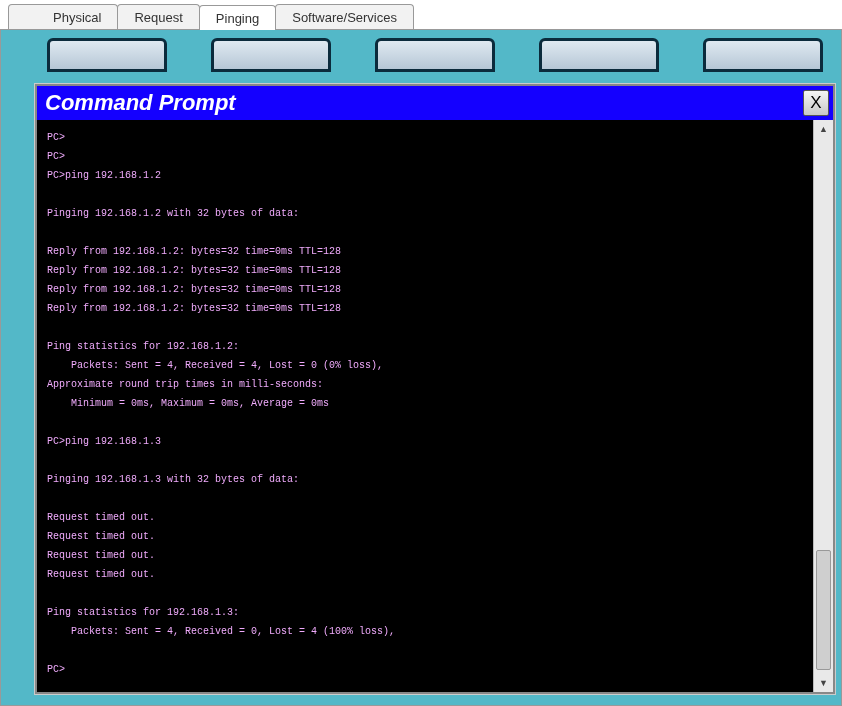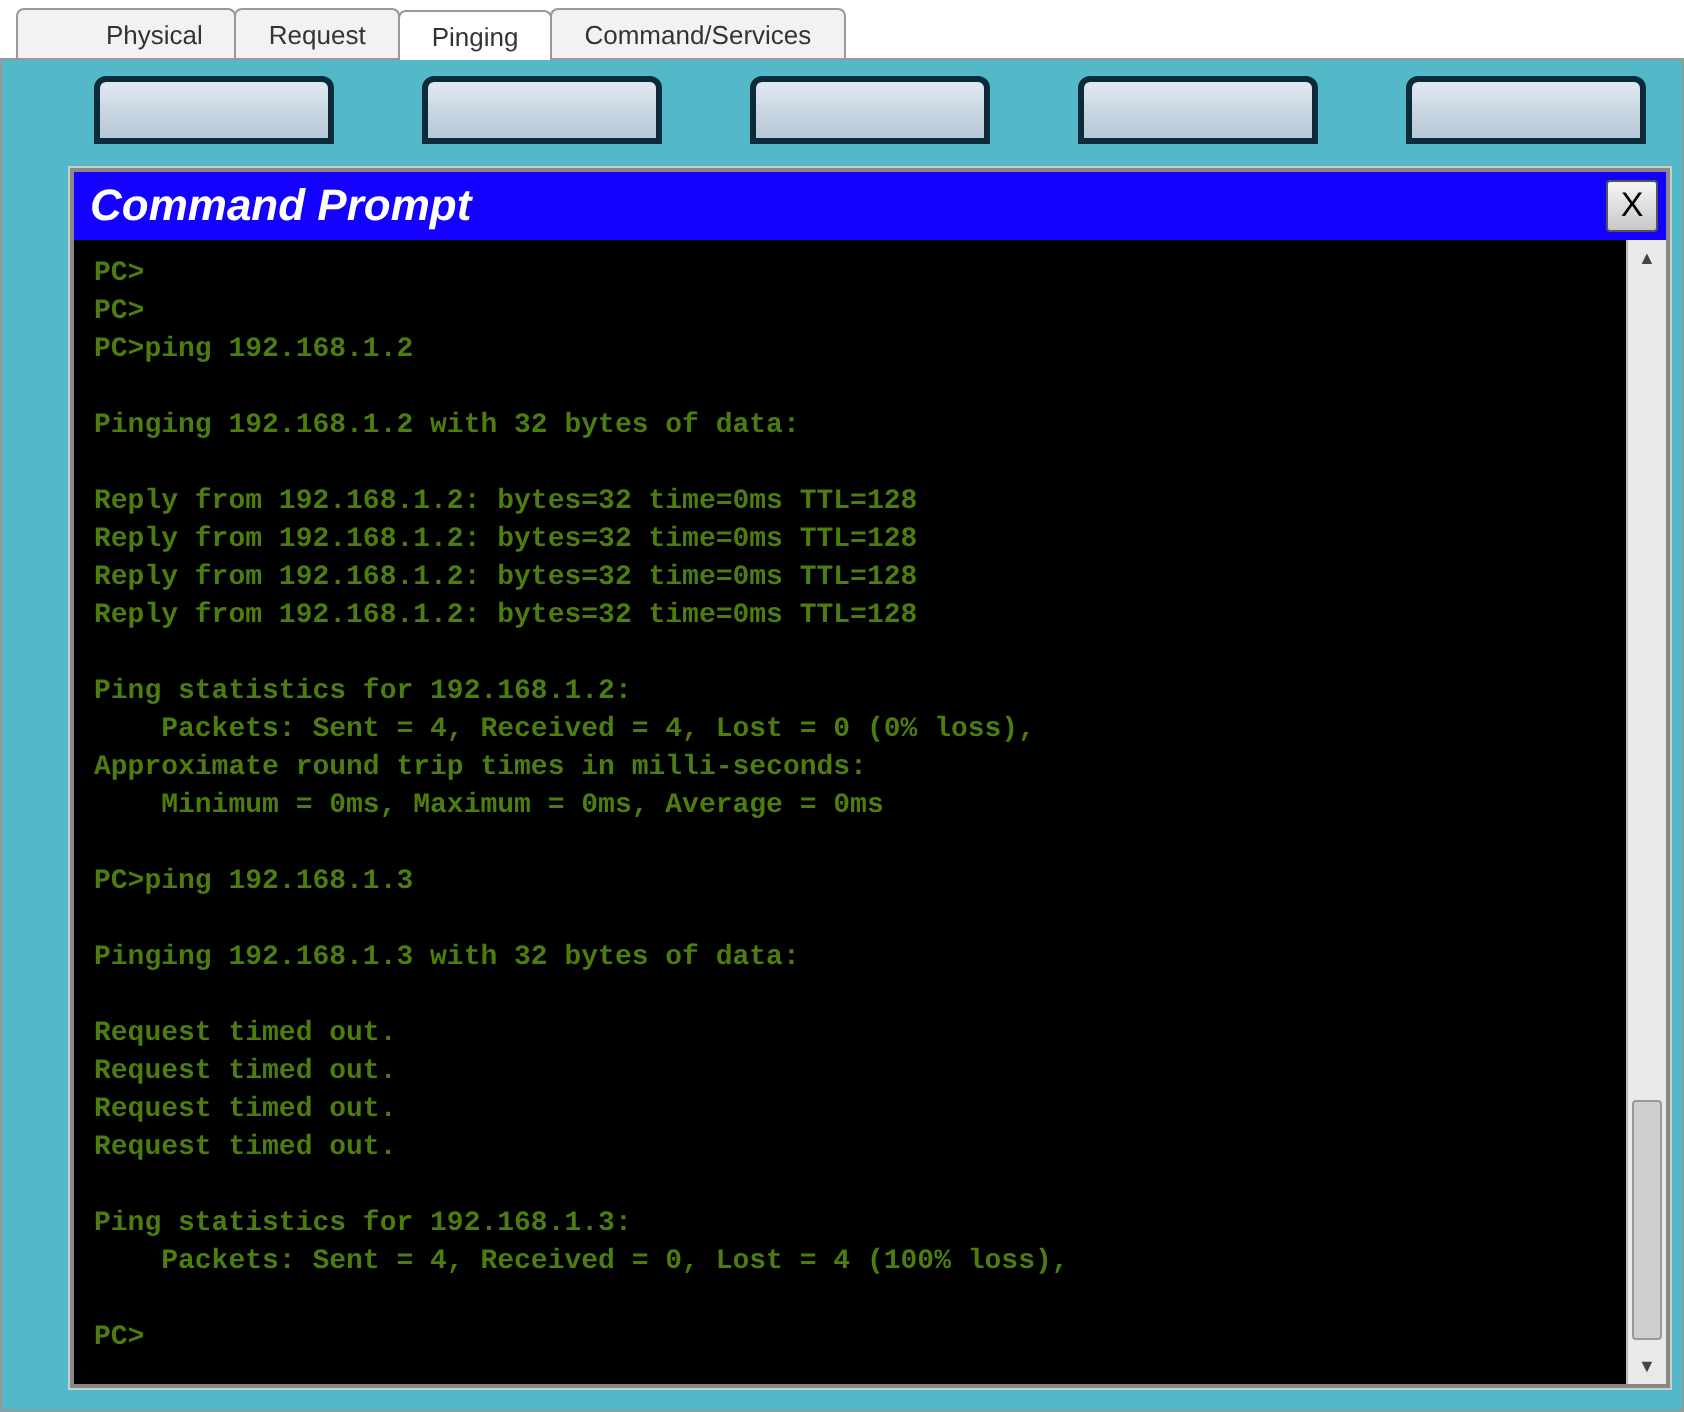--- a/index.html
+++ b/index.html
@@ -103,28 +103,27 @@
     border-radius: 2px;
     display: flex; align-items:center; justify-content:center;
     font-family: Arial, sans-serif;
     font-size: 17px;
     cursor: pointer;
   }
   .cp-body {
     position: absolute;
     left: 0; top: 34px; right: 20px; bottom: 0;
     background: #000;
-    color: #4d7c0f;
+    color: #f0abfc;
     font-family: "Courier New", monospace;
-    font-size: 14px;
+    font-size: 10px;
     line-height: 19px;
     padding: 8px 10px;
     white-space: pre;
     overflow: hidden;
-    font-weight: bold;
   }
   
   .cp-scroll {
     position: absolute;
     right: 0; top: 34px; bottom: 0;
     width: 20px;
     background: #e9e9e9;
     border-left: 1px solid #bbb;
   }
   .cp-scroll .arrow {
@@ -145,21 +144,21 @@
 </style>
 </head>
 <body>
 
 <div class="app">
 
   <div class="tabbar">
     <div class="tab">Physical</div>
     <div class="tab">Request</div>
     <div class="tab active">Pinging</div>
-    <div class="tab">Command/Services</div>
+    <div class="tab">Software/Services</div>
   </div>
 
   <div class="desktop-pane">
     <div class="iconsrow">
       <div class="thumb"></div>
       <div class="thumb"></div>
       <div class="thumb"></div>
       <div class="thumb"></div>
       <div class="thumb"></div>
     </div>

